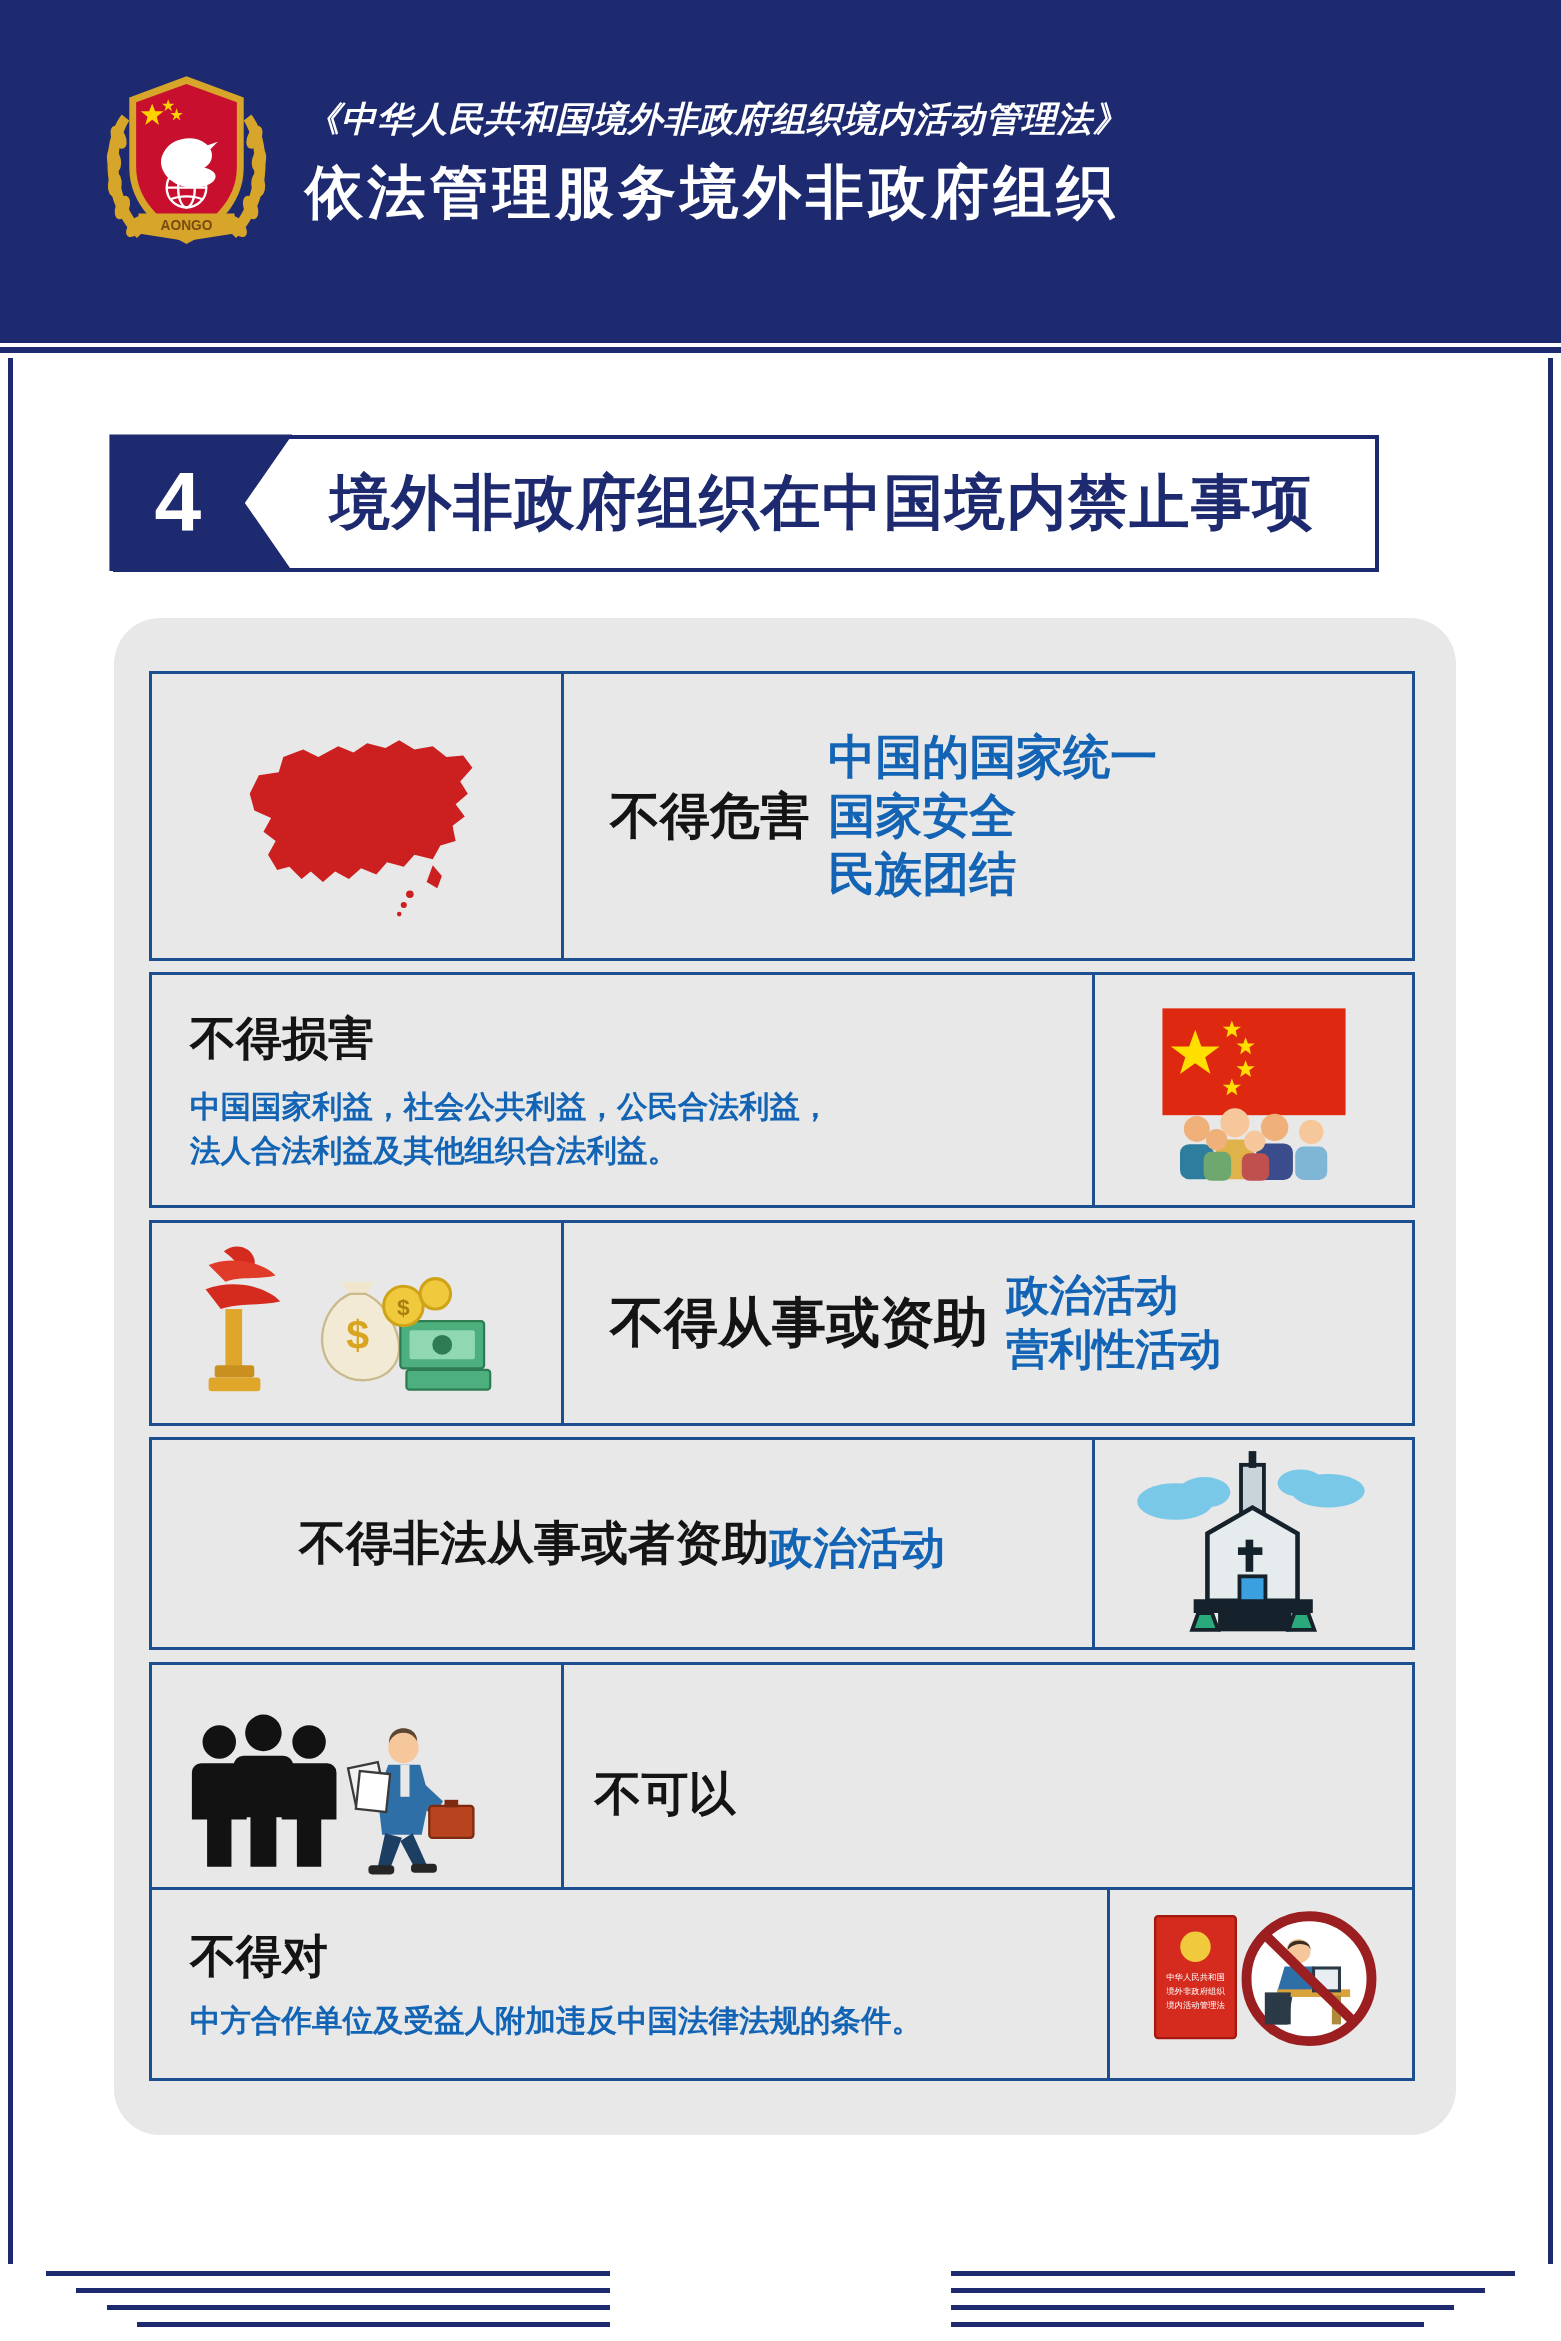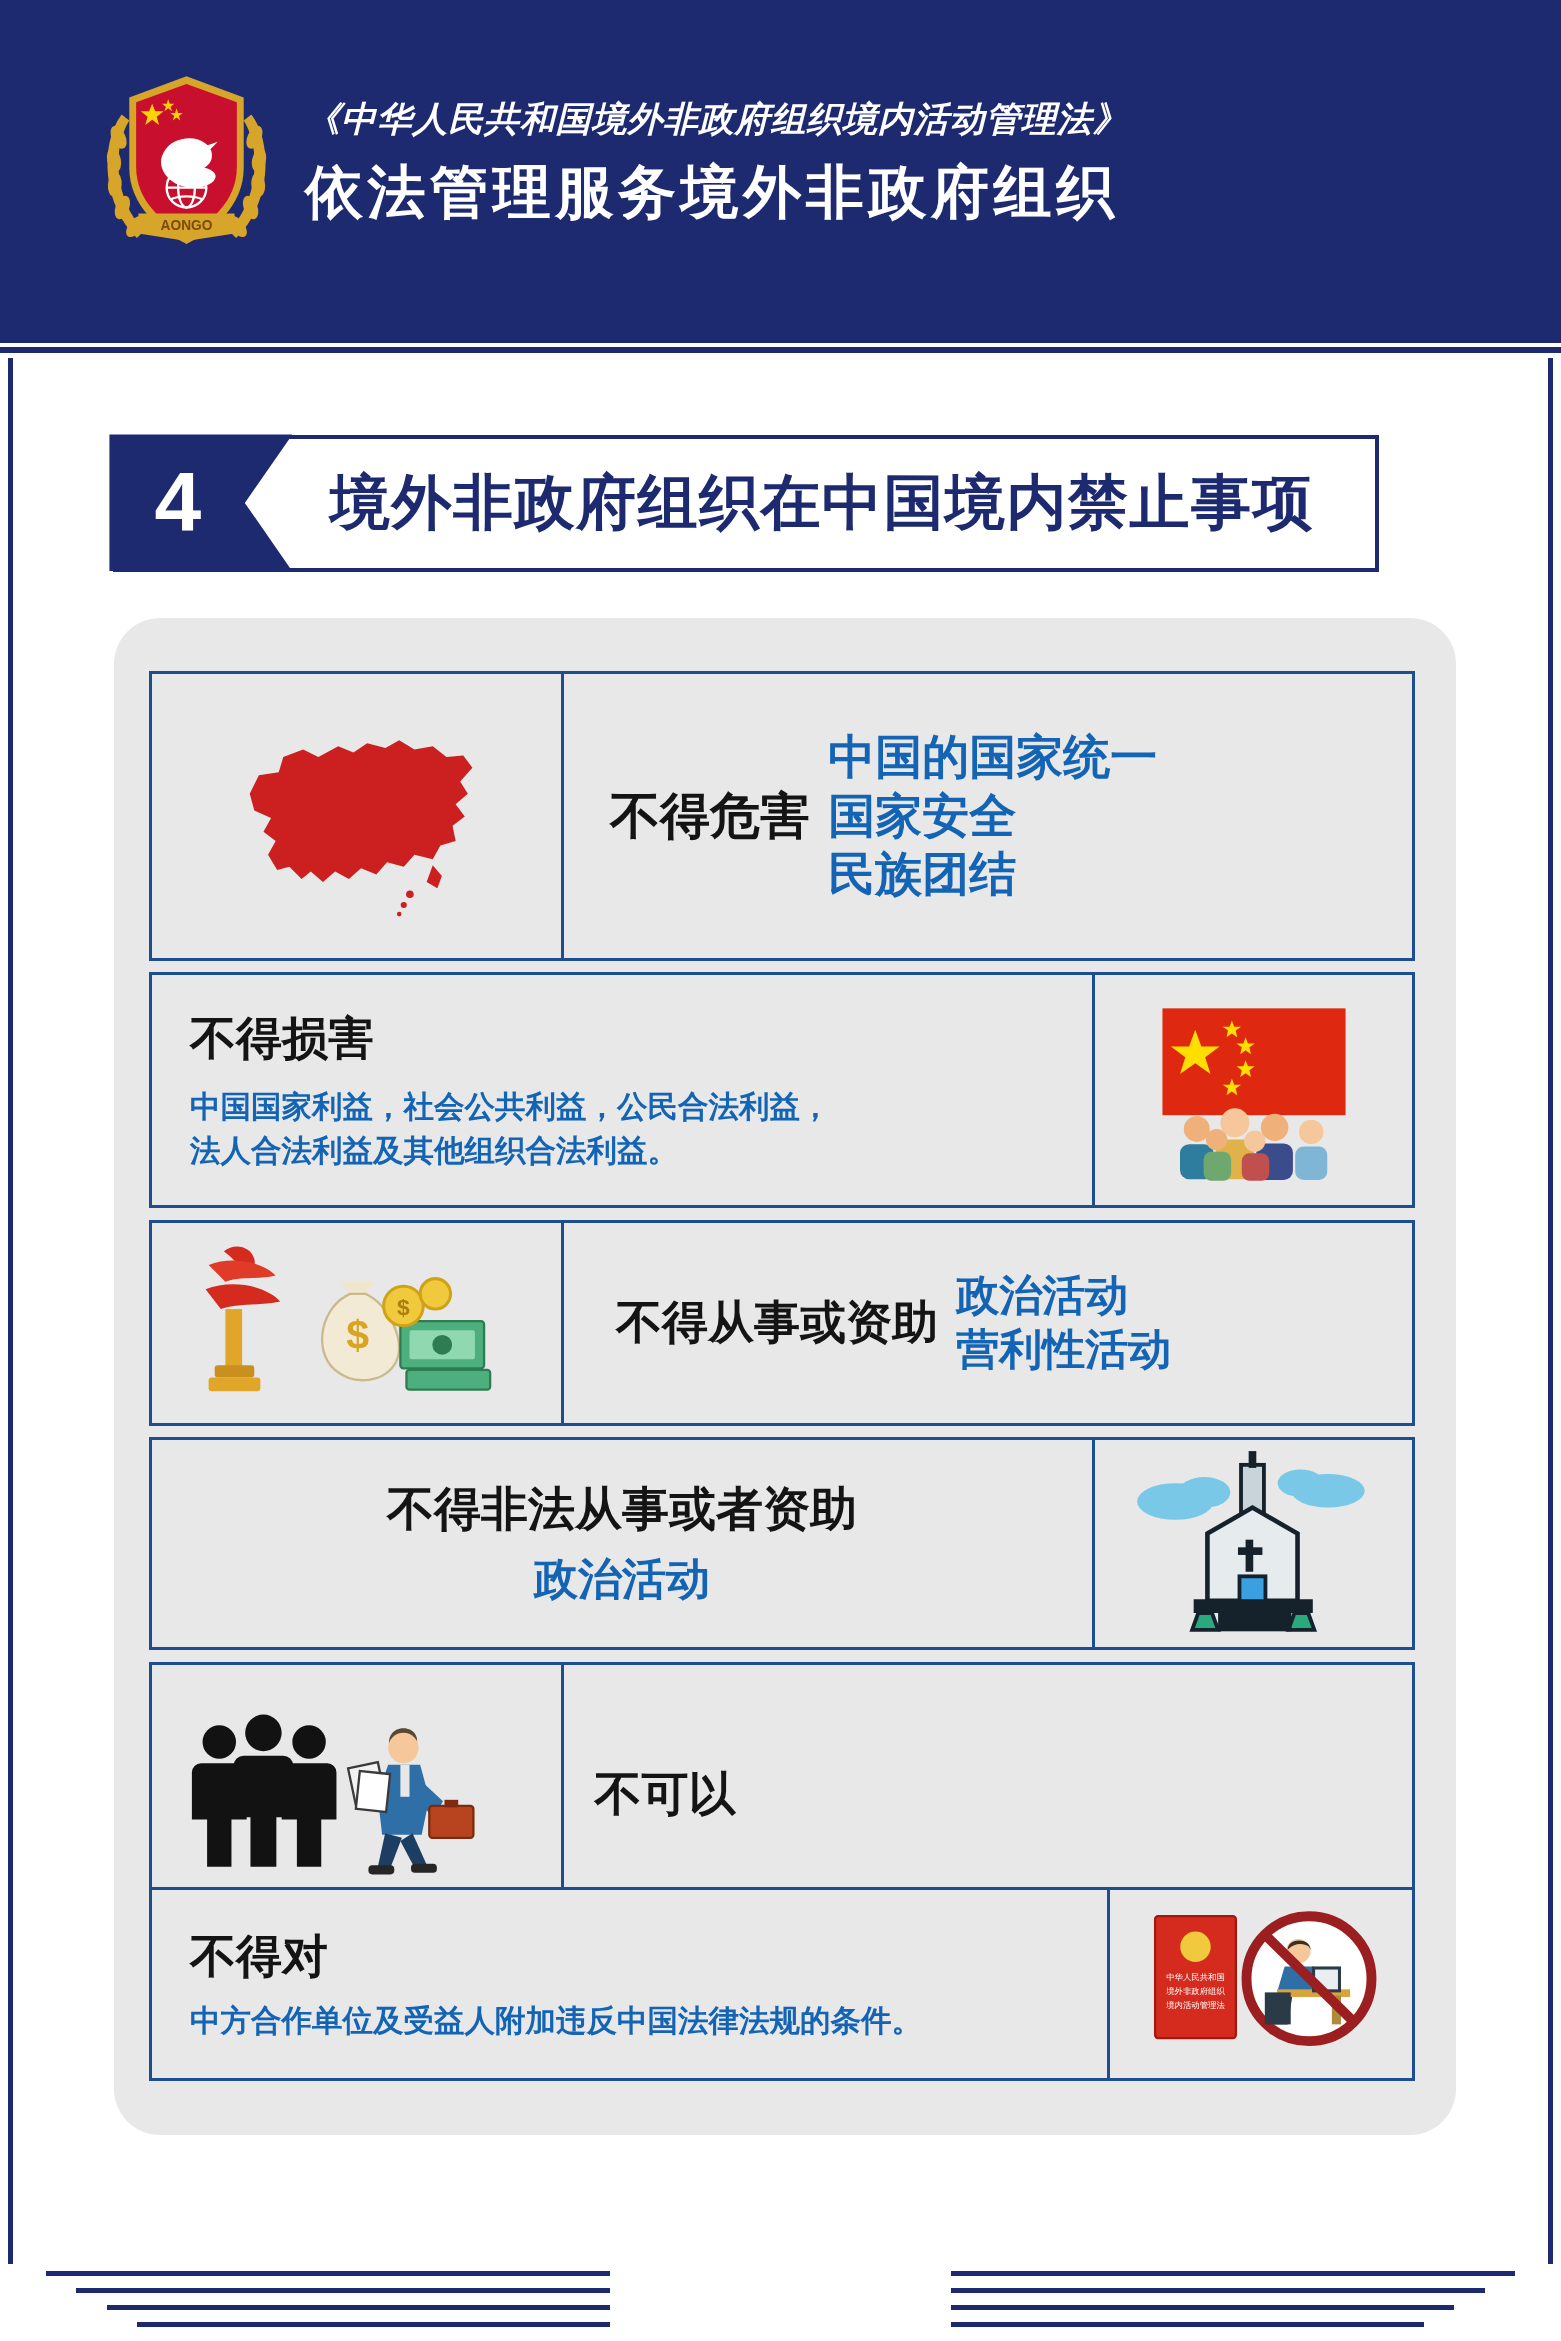--- a/index.html
+++ b/index.html
@@ -173,26 +173,26 @@
   #row2 { top: 972px; height: 236px; }
   #row2 .cell-txt { padding-left: 38px; flex-direction: column; align-items: flex-start; justify-content: center;}
   #row2 .black-lead { font-size: 46px; margin-bottom: 13.7px; }
   #row2 .blue-body { font-size: 30.5px; line-height: 1.45; }
   #row2 .cell-img { width: 320px; }
 
   
   #row3 { top: 1220px; height: 206px; }
   #row3 .cell-img { width: 412px; }
   #row3 .cell-txt { padding-left: 46px; }
-  #row3 .black-lead { font-size: 46px; margin-left: 6px; }
+  #row3 .black-lead { font-size: 54px; }
   #row3 .blue-body { font-size: 43px; line-height: 1.25; margin-left: 18.3px; }
 
   
   #row4 { top: 1437px; height: 213px; }
-  #row4 .cell-txt { flex-direction: column; align-items: center; justify-content: center; }
+  #row4 .cell-txt { flex-direction: row; align-items: center; justify-content: center; }
   #row4 .black-lead { font-size: 47px; }
   #row4 .blue-body { font-size: 44px; margin-top: 9.1px; }
   #row4 .cell-img { width: 320px; }
 
   
   #row5 { top: 1662px; height: 264px; }
   #row5 .cell-img { width: 412px; }
   #row5 .cell-txt { padding-left: 30.5px; padding-right: 23px;}
   #row5 .black-lead { font-size: 47px; }
   #row5 .blue-body { font-size: 34px; line-height: 1.45; margin-left: 15.2px; }

